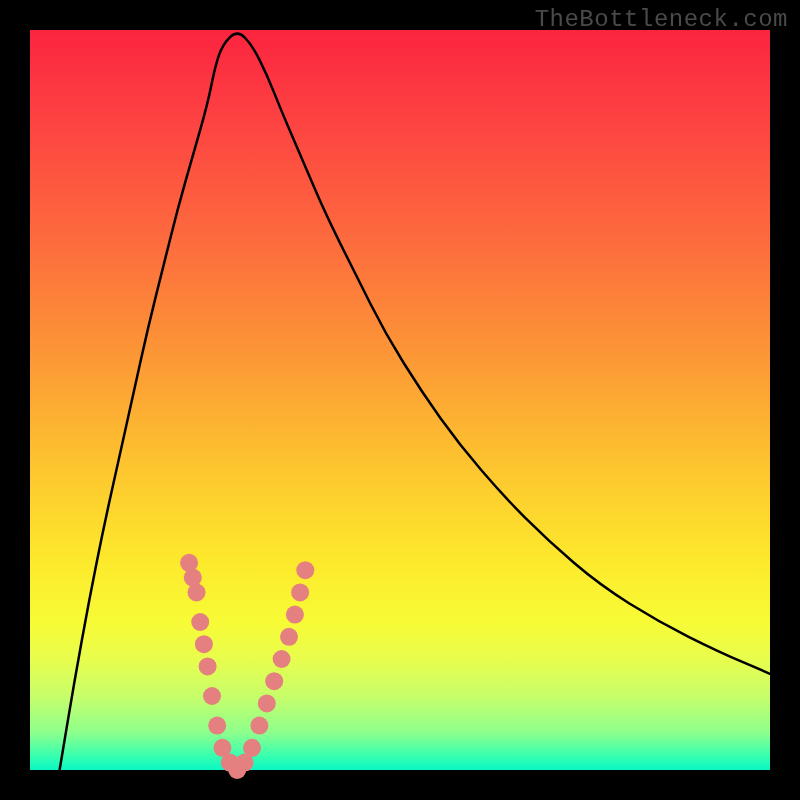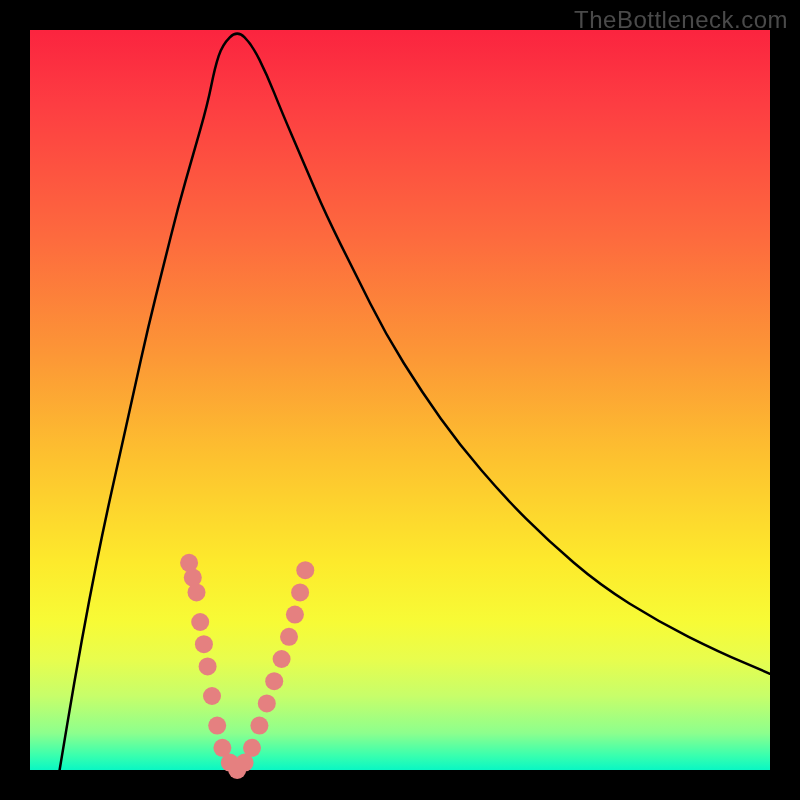--- a/index.html
+++ b/index.html
@@ -11,20 +11,21 @@
     background: #000;
     font-family: Arial, Helvetica, sans-serif;
   }
   .frame {
     position: absolute;
     left: 0;
     top: 0;
     width: 800px;
     height: 800px;
     background: #000;
+    font-family: Liberation Mono, monospace;
   }
   .plot-area {
     position: absolute;
     left: 30px;
     top: 30px;
     width: 740px;
     height: 740px;
     
     background: linear-gradient(
       to bottom,

